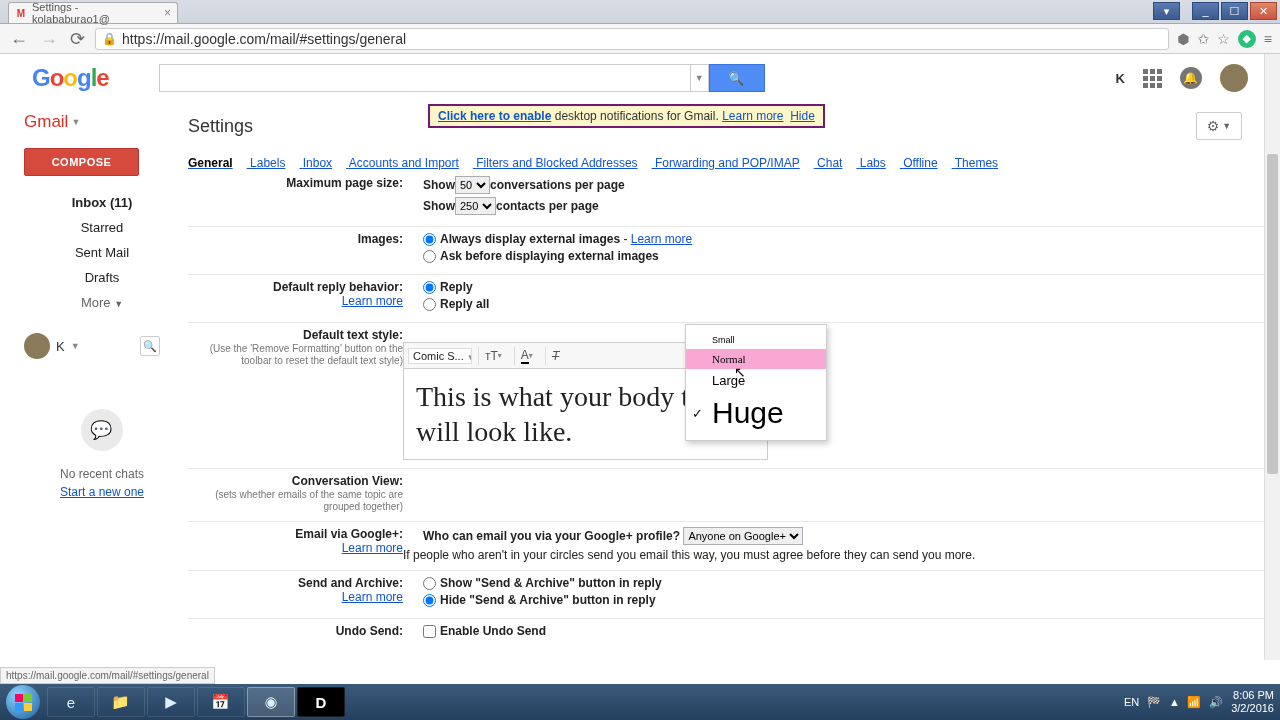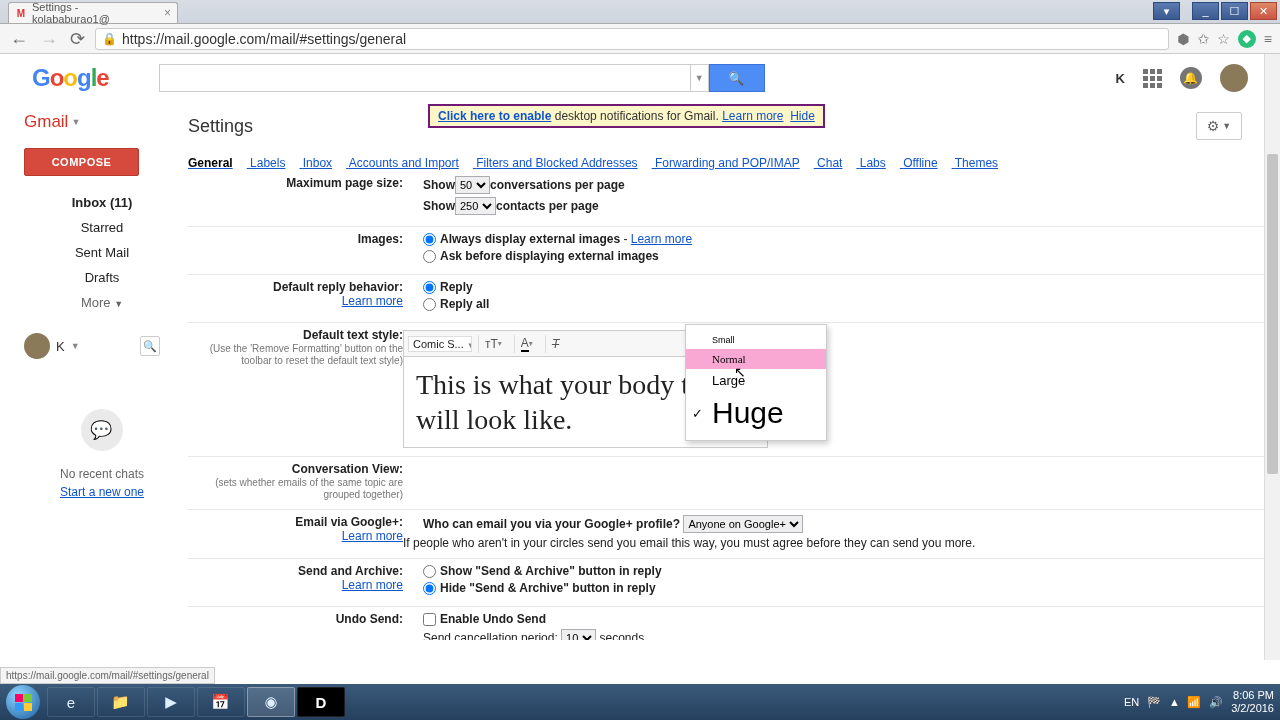--- a/index.html
+++ b/index.html
@@ -71,21 +71,21 @@
   .settings-body{font-size:12px;color:#222;height:470px;overflow:hidden;border-top:1px solid transparent;position:relative;}
   .row{display:flex;border-bottom:1px solid #e8e8e8;padding:5px 0 8px 0;}
   .row .label{width:215px;font-weight:bold;padding-left:2px;text-align:right;}
   .row .label .sub{font-weight:normal;color:#777;font-size:10px;display:block;line-height:1.2;margin-top:1px;}
   .row .val{flex:1;}
   .row a{color:#1155cc;}
   .sel{border:1px solid #abadb3;background:#efefef;font-size:11px;height:18px;}
   .radio{margin-right:4px;}
   .val-line{display:flex;align-items:center;margin-bottom:3px;margin-left:20px;}
 
-  .text-style-box{border:1px solid #ccc;width:365px;margin-top:2px;}
+  .text-style-box{border:1px solid #ccc;width:365px;margin-top:14px;}
   .ts-toolbar{height:26px;border-bottom:1px solid #ccc;display:flex;align-items:center;padding:0 4px;gap:6px;background:#f7f7f7;}
   .ts-toolbar .font-sel{border:1px solid #ddd;padding:1px 4px;background:#fff;font-size:11px;width:64px;white-space:nowrap;overflow:hidden;}
   .ts-toolbar .ctl{border-left:1px solid #ddd;padding:0 6px;height:18px;display:flex;align-items:center;color:#555;font-size:12px;}
   .ts-preview{padding:10px 12px;font-family:'Comic Sans MS',cursive;font-size:28px;line-height:1.25;}
 
   
   .size-menu{position:absolute;left:497px;top:222px;width:142px;background:#fff;border:1px solid #ccc;box-shadow:2px 3px 6px rgba(0,0,0,.2);z-index:20;padding:6px 0;}
   .size-menu .opt{padding:4px 10px 4px 26px;cursor:pointer;position:relative;}
   .size-menu .opt.small{font-size:9px;}
   .size-menu .opt.normal{font-size:11px;background:#f9a8d4;font-family:Liberation Serif, serif;}

